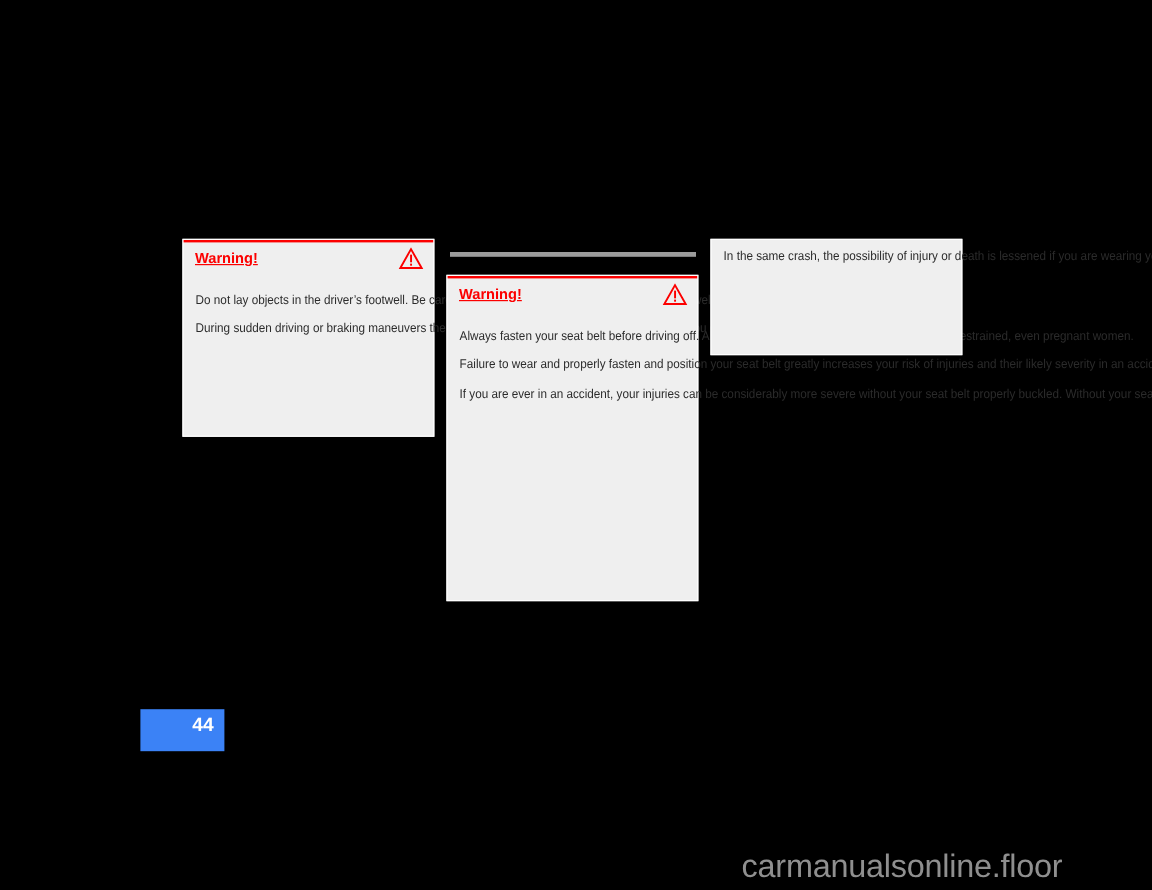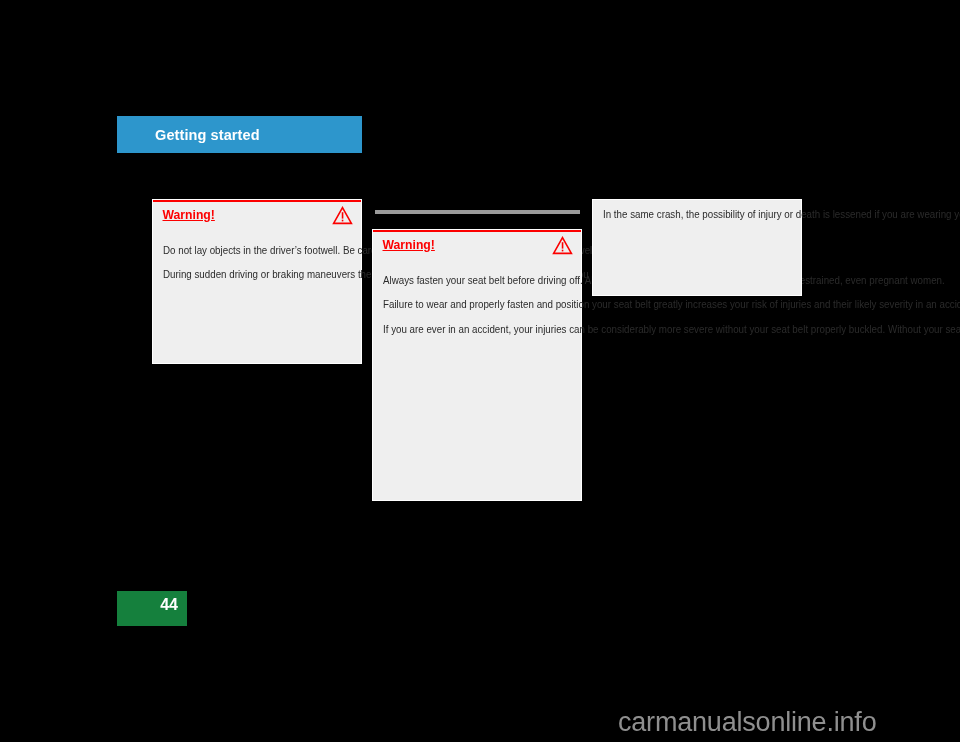--- a/index.html
+++ b/index.html
@@ -29,21 +29,21 @@
        white-space:nowrap;}
   .bodytext p{margin:0;transform:scaleX(0.922);transform-origin:0 0;
        width:108.5%;}
   .bodytext p + p{margin-top:10px;}
 
   
   .toprule{position:absolute;background:#9b9b9b;}
 
   
   .page-num{position:absolute;left:117px;top:591px;width:70px;height:35px;
-       background:#15803d;}
+       background:#3b82f6;}
   .page-num .num{position:absolute;right:9px;top:5px;color:#ffffff;
        font-weight:bold;font-size:16px;}
 
   .watermark{position:absolute;left:618px;top:707px;color:#8f8f8f;
        font-size:27px;letter-spacing:-0.2px;}
 
   
   #box-left  {left:152px; top:199px; width:210px; height:165px;}
   #box-mid   {left:372px; top:229px; width:210px; height:272px;}
   #box-right {left:592px; top:199px; width:210px; height:97px;}
@@ -51,23 +51,20 @@
 
   #box-left  .bodytext,
   #box-mid   .bodytext{padding:9px 9.5px 0 9.5px;}
   #box-right .bodytext{padding:7px 9.5px 0 9.5px;}
 </style>
 </head>
 <body>
 
 <div class="page">
 
-  <div class="chapter-tab">
-    <div class="label">Getting started</div>
-  </div>
 
   <div class="box" id="box-left">
     <div class="warn-head">
       <div class="wtitle">Warning!</div>
       <div class="wicon">
         <svg width="21" height="19" viewBox="0 0 21 19">
             <g fill="none" stroke="#fc0000" stroke-width="1.6">
               <path d="M10.5 1.6 L19.4 17.4 L1.6 17.4 Z" stroke-linejoin="miter"></path>
             </g>
             <rect x="9.75" y="6.2" width="1.6" height="6.4" fill="#fc0000"></rect>
@@ -107,14 +104,14 @@
   <div class="box" id="box-right">
     <div class="bodytext" id="right-body">
         <p>In the same crash, the possibility of injury or death is lessened if you are wearing your seat belt. The air bags can only provide the protection they were designed to afford if the occupants are using their seat belts ( page 62).</p>
       </div>
   </div>
 
   <div class="page-num">
     <div class="num">44</div>
   </div>
 
-  <div class="watermark">carmanualsonline.info</div>
+  <div class="watermark">carmanualsonline.floor</div>
 </div>
 
 </body></html>

